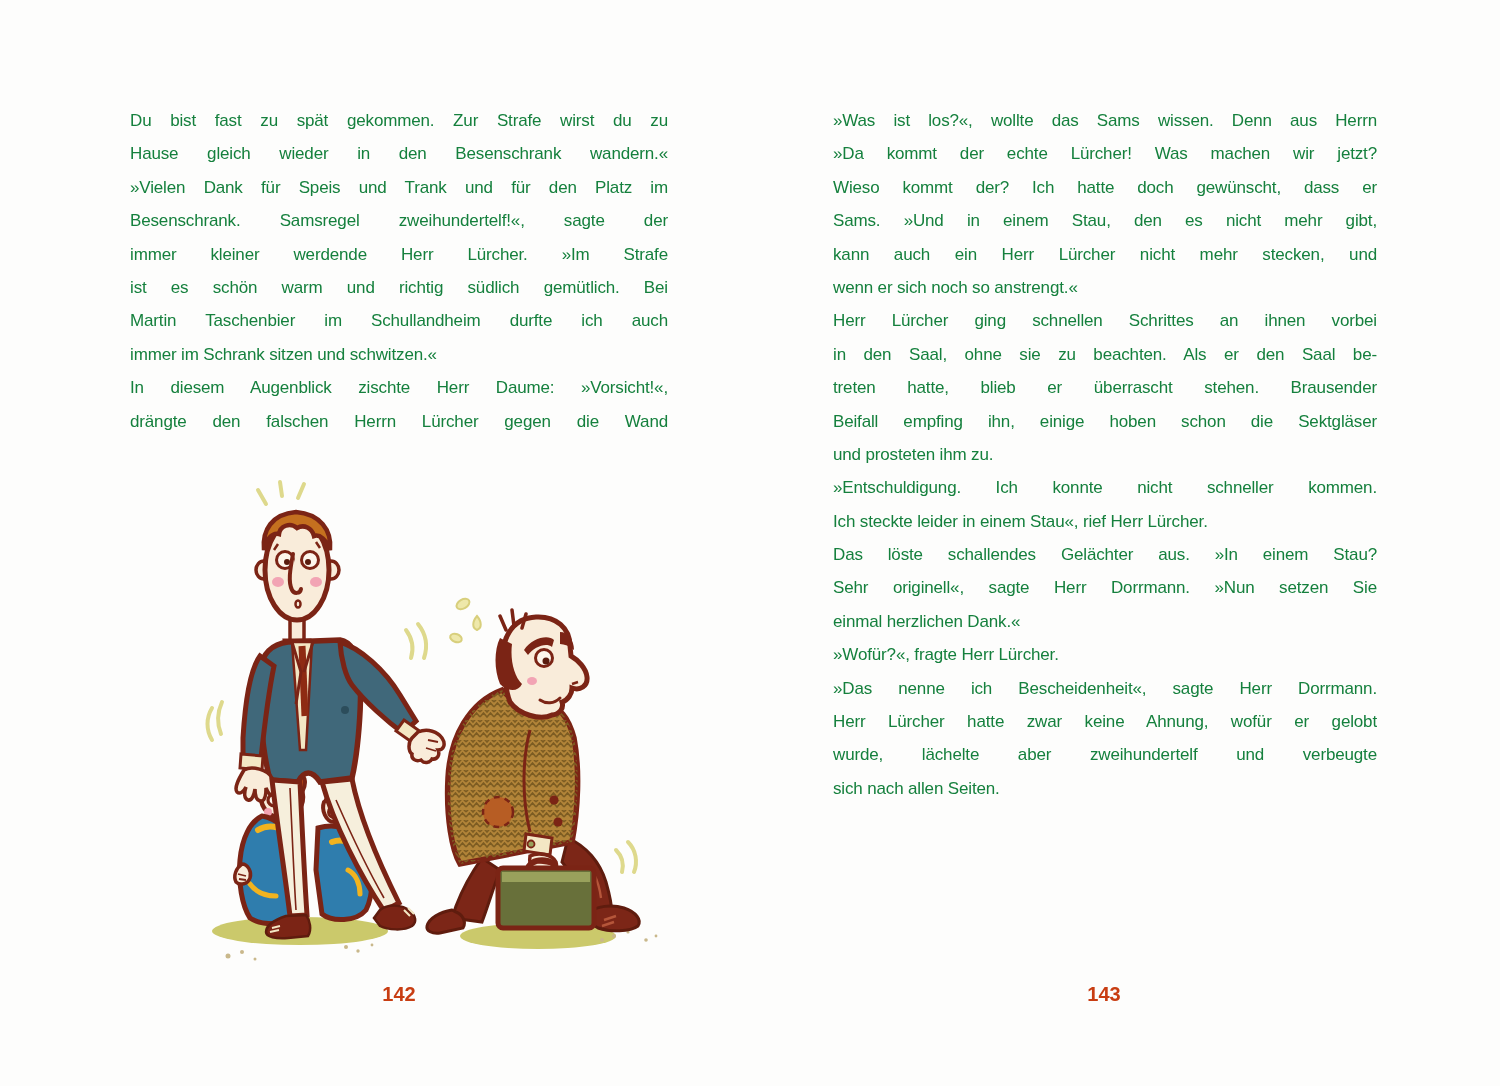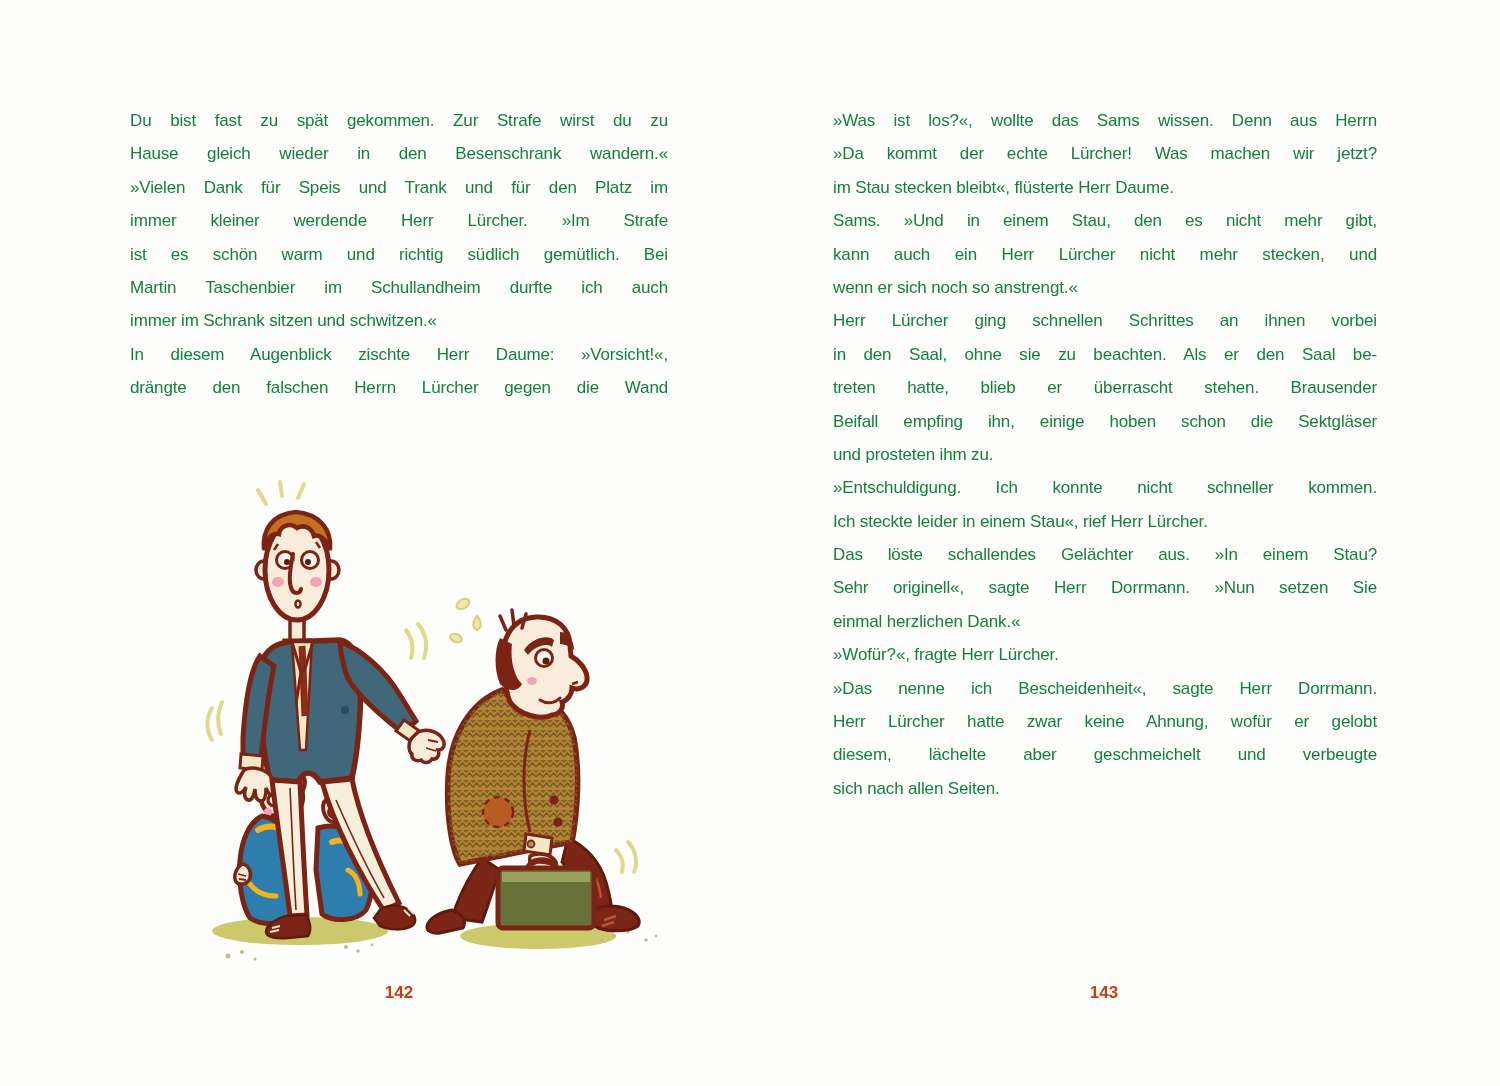--- a/index.html
+++ b/index.html
@@ -21,37 +21,38 @@
   .text-col.right{left:833px;width:544px;}
   .line{
     height:33.4px;overflow:hidden;
     text-align:justify;
     text-align-last:justify;
   }
   .line.pe{text-align-last:left;}
   .pagenum{
     position:absolute;top:983px;width:120px;
     text-align:center;
-    font-size:17px;font-weight:bold;
+    font-size:20px;font-weight:bold;
     color:#c83d12;
   }
   .pagenum.left-num{left:339px;}
   .pagenum.right-num{left:1044px;}
   .illustration{position:absolute;left:200px;top:470px;width:460px;height:500px;}
 </style>
 </head>
 <body>
 
 <div class="spread">
 
   <section>
     <div class="text-col left">
         <div class="line">Du bist fast zu spät gekommen. Zur Strafe wirst du zu</div>
         <div class="line">Hause gleich wieder in den Besenschrank wandern.«</div>
         <div class="line">»Vielen Dank für Speis und Trank und für den Platz im</div>
+        <div class="line">Besenschrank. Samsregel zweihundertelf!«, sagte der</div>
         <div class="line">immer kleiner werdende Herr Lürcher. »Im Strafe</div>
         <div class="line">ist es schön warm und richtig südlich gemütlich. Bei</div>
         <div class="line">Martin Taschenbier im Schullandheim durfte ich auch</div>
         <div class="line pe">immer im Schrank sitzen und schwitzen.«</div>
         <div class="line">In diesem Augenblick zischte Herr Daume: »Vorsicht!«,</div>
         <div class="line">drängte den falschen Herrn Lürcher gegen die Wand</div>
       </div>
 
     <svg class="illustration" viewBox="0 0 460 500" role="img" aria-label="Cartoon: a tall thin man in a teal jacket spreads his arms to hide a small red-haired child in oversized blue clothes behind his legs, while a stout bald man with a red bow tie, tweed jacket and green briefcase hurries past, sweating">
       <defs>
@@ -225,36 +226,36 @@
       </g>
     </svg>
 
     <div class="pagenum left-num">142</div>
   </section>
 
   <section>
     <div class="text-col right">
         <div class="line">»Was ist los?«, wollte das Sams wissen. Denn aus Herrn</div>
         <div class="line">»Da kommt der echte Lürcher! Was machen wir jetzt?</div>
-        <div class="line pe">im Stau stecken bleibt«, flüsterte Herr Daume.</div>
+        <div class="line">Wieso kommt der? Ich hatte doch gewünscht, dass er</div>
         <div class="line">Sams. »Und in einem Stau, den es nicht mehr gibt,</div>
         <div class="line">kann auch ein Herr Lürcher nicht mehr stecken, und</div>
         <div class="line pe">wenn er sich noch so anstrengt.«</div>
         <div class="line">Herr Lürcher ging schnellen Schrittes an ihnen vorbei</div>
         <div class="line">in den Saal, ohne sie zu beachten. Als er den Saal be-</div>
         <div class="line">treten hatte, blieb er überrascht stehen. Brausender</div>
         <div class="line">Beifall empfing ihn, einige hoben schon die Sektgläser</div>
         <div class="line pe">und prosteten ihm zu.</div>
         <div class="line">»Entschuldigung. Ich konnte nicht schneller kommen.</div>
         <div class="line pe">Ich steckte leider in einem Stau«, rief Herr Lürcher.</div>
         <div class="line">Das löste schallendes Gelächter aus. »In einem Stau?</div>
         <div class="line">Sehr originell«, sagte Herr Dorrmann. »Nun setzen Sie</div>
         <div class="line pe">einmal herzlichen Dank.«</div>
         <div class="line pe">»Wofür?«, fragte Herr Lürcher.</div>
         <div class="line">»Das nenne ich Bescheidenheit«, sagte Herr Dorrmann.</div>
         <div class="line">Herr Lürcher hatte zwar keine Ahnung, wofür er gelobt</div>
-        <div class="line">diesem, lächelte aber geschmeichelt und verbeugte</div>
+        <div class="line">wurde, lächelte aber zweihundertelf und verbeugte</div>
         <div class="line pe">sich nach allen Seiten.</div>
       </div>
     <div class="pagenum right-num">143</div>
   </section>
 
 </div>
 
 </body></html>

